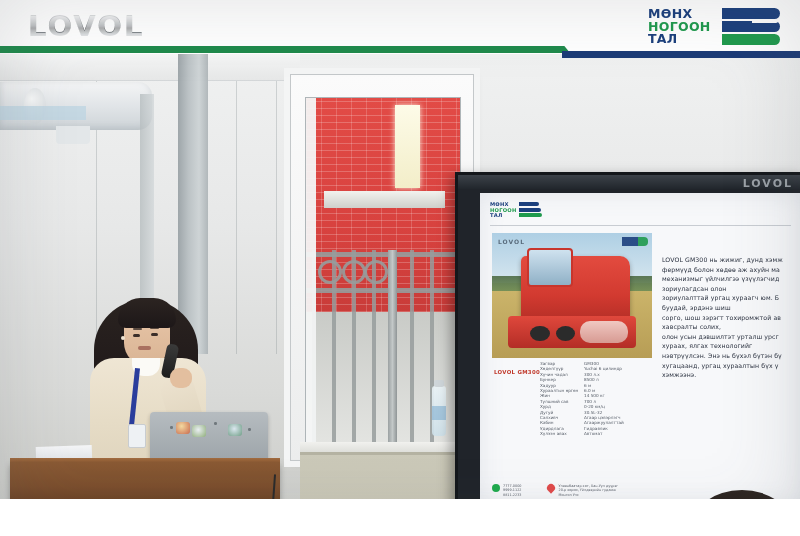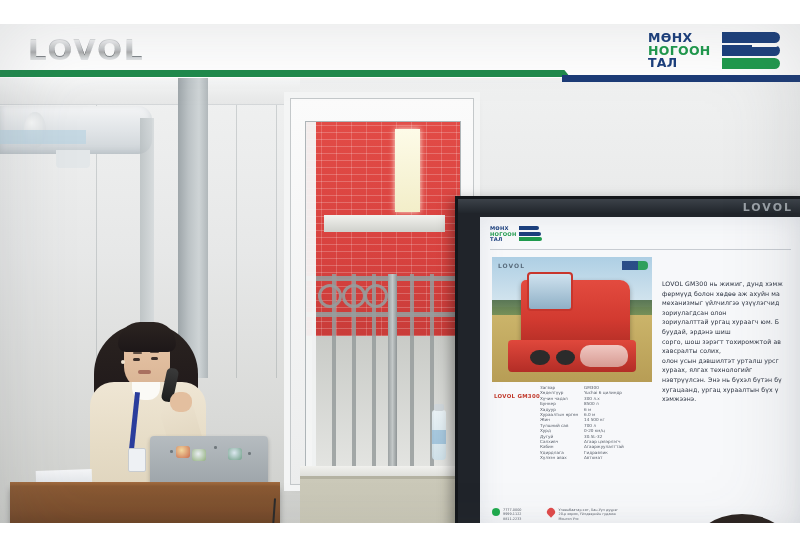--- a/index.html
+++ b/index.html
@@ -1,17 +1,17 @@
 <!DOCTYPE html>
 <html><head>
 <meta charset="utf-8">
 <style>
   html,body{margin:0;padding:0;background:#fff;}
   body{font-family:"Liberation Sans",sans-serif;}
-  #shot{position:relative;width:800px;height:499px;overflow:hidden;background:#701a75;margin-top:24px;}
+  #shot{position:relative;width:800px;height:499px;overflow:hidden;background:#701a75;}
 
   
   .header{position:absolute;left:0;top:0;width:800px;height:54px;background:#ffffff;z-index:60;}
   .lovol-wordmark{position:absolute;left:28px;top:13px;height:26px;display:flex;align-items:center;
     font-family:"DejaVu Sans",sans-serif;font-weight:bold;font-size:29px;letter-spacing:2px;
     background:linear-gradient(180deg,#f2f2f2 0%,#b9bcc0 22%,#5f6468 50%,#2f3336 58%,#9aa0a4 80%,#e8eaec 100%);
     -webkit-background-clip:text;background-clip:text;color:transparent;
     text-shadow:0 1px 0 rgba(255,255,255,.6);}
 
   

